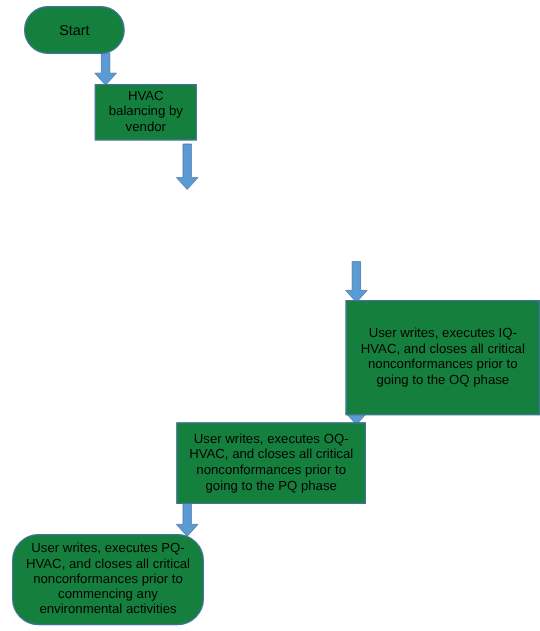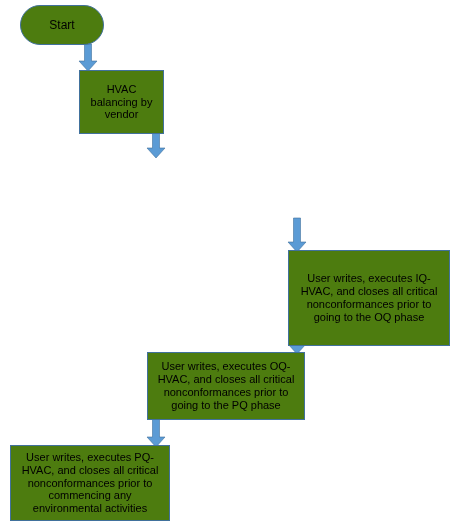--- a/index.html
+++ b/index.html
@@ -11,21 +11,21 @@
     position: relative;
     width: 450px;
     height: 526px;
     background: #ffffff;
     font-family: "Liberation Sans", sans-serif;
     overflow: hidden;
   }
   .node {
     position: absolute;
     box-sizing: border-box;
-    background: #4d7c0f;
+    background: #15803d;
     border: 1px solid #41719c;
     color: #000000;
     display: flex;
     align-items: center;
     justify-content: center;
     text-align: center;
     line-height: 1.18;
     font-size: 11px;
     padding: 13px 4px;
     z-index: 2;
@@ -56,21 +56,21 @@
   <div class="node terminator" style="left:20px; top:5px; width:84px; height:40px;">
     <span class="node-text">Start</span>
   </div>
 
   <div class="connector" style="left:78px; top:44px; width:20px; height:28px;">
     <svg width="20" height="28" viewBox="0 0 20 28" aria-hidden="true">
       <path d="M6.5,0 L13.5,0 L13.5,17 L19,17 L10,27 L1,17 L6.5,17 Z" fill="#5b9bd5" stroke="#41719c" stroke-width="0.6"></path>
     </svg>
   </div>
 
-  <div class="node" style="left:79px; top:70px; width:85px; height:64px;">
+  <div class="node" style="left:79px; top:70px; width:85px; height:47px;">
     <span class="node-text">HVAC
 balancing by
 vendor</span>
   </div>
 
   <div class="connector" style="left:146px; top:120px; width:20px; height:39px;">
     <svg width="20" height="39" viewBox="0 0 20 39" aria-hidden="true">
       <path d="M6.5,0 L13.5,0 L13.5,28 L19,28 L10,38 L1,28 L6.5,28 Z" fill="#5b9bd5" stroke="#41719c" stroke-width="0.6"></path>
     </svg>
   </div>
@@ -101,21 +101,21 @@
 nonconformances prior to
 going to the PQ phase</span>
   </div>
 
   <div class="connector" style="left:146px; top:419px; width:20px; height:29px;">
     <svg width="20" height="29" viewBox="0 0 20 29" aria-hidden="true">
       <path d="M6.5,0 L13.5,0 L13.5,18 L19,18 L10,28 L1,18 L6.5,18 Z" fill="#5b9bd5" stroke="#41719c" stroke-width="0.6"></path>
     </svg>
   </div>
 
-  <div class="node" style="left:10px; top:445px; width:160px; height:76px;">
+  <div class="node" style="left:10px; top:445px; width:160px; height:76px;border-radius:22px;">
     <span class="node-text">User writes, executes PQ-
 HVAC, and closes all critical
 nonconformances prior to
 commencing any
 environmental activities</span>
   </div>
 
 </div>
 
 </body></html>

